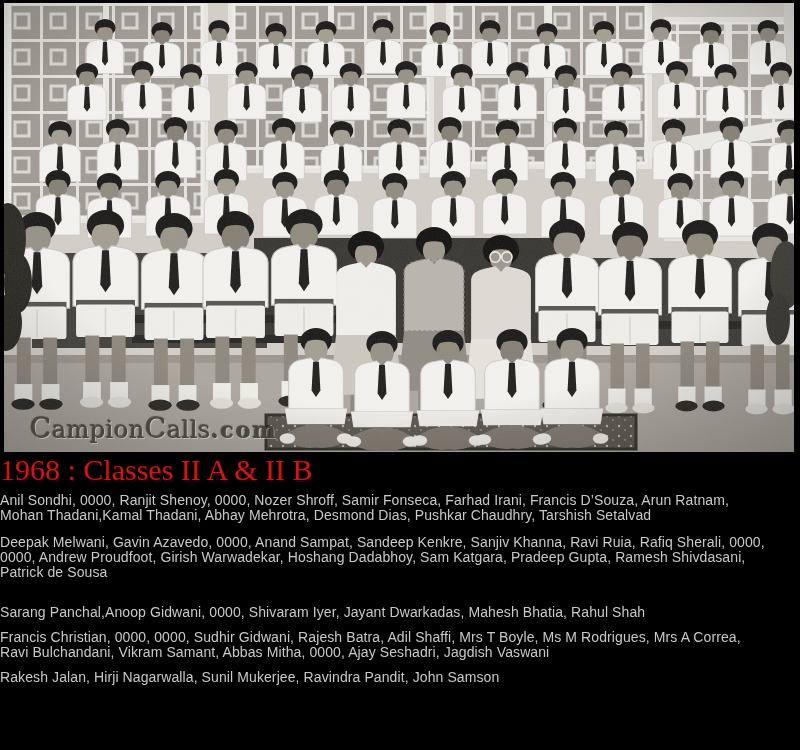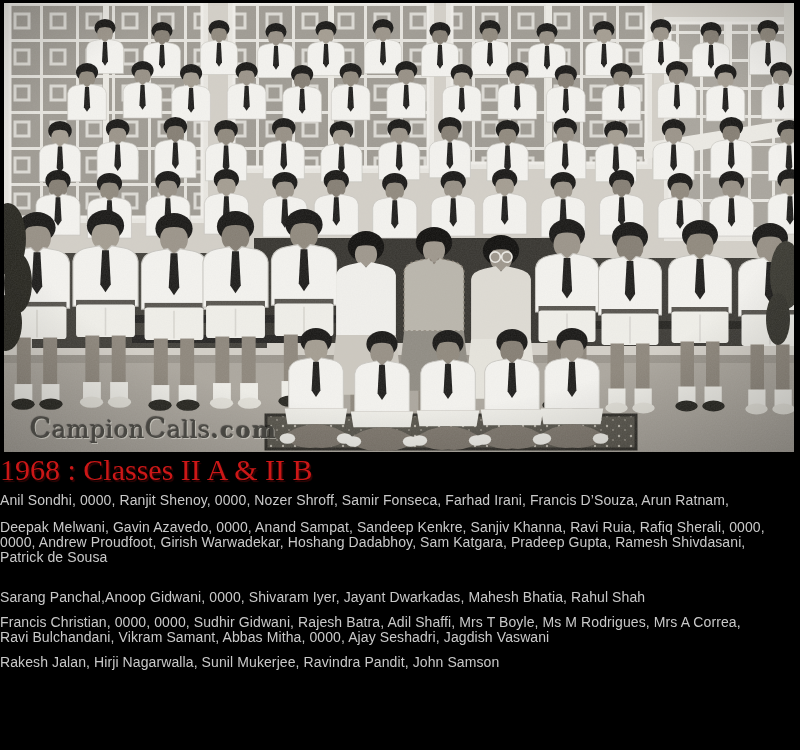--- a/index.html
+++ b/index.html
@@ -791,21 +791,21 @@
           <rect width="790" height="449" fill="url(#vig)"></rect>
           <rect width="790" height="449" filter="url(#grain)" opacity="0.22"></rect>
         </svg>
       </div>
     <div class="watermark"><span class="wm-cap">C</span><span class="wm-low">ampion</span><span class="wm-cap">C</span><span class="wm-low">alls</span><span class="wm-com">.com</span></div>
   </div>
 
   <div class="caption">
     <div class="title">1968 : Classes II A &amp; II B</div>
 
-    <p class="names first"><span>Anil Sondhi, 0000, Ranjit Shenoy, 0000, Nozer Shroff, Samir Fonseca, Farhad Irani, Francis D’Souza, Arun Ratnam,</span><br></p>
+    <p class="names first"><span>Anil Sondhi, 0000, Ranjit Shenoy, 0000, Nozer Shroff, Samir Fonseca, Farhad Irani, Francis D’Souza, Arun Ratnam,</span><br><span>Mohan Thadani,Kamal Thadani, Abhay Mehrotra, Desmond Dias, Pushkar Chaudhry, Tarshish Setalvad</span></p>
 
     <p class="names"><span>Deepak Melwani, Gavin Azavedo, 0000, Anand Sampat, Sandeep Kenkre, Sanjiv Khanna, Ravi Ruia, Rafiq Sherali, 0000,</span><br><span>0000, Andrew Proudfoot, Girish Warwadekar, Hoshang Dadabhoy, Sam Katgara, Pradeep Gupta, Ramesh Shivdasani,</span><br><span>Patrick de Sousa</span></p>
 
     <p class="names"><br><span>Sarang Panchal,Anoop Gidwani, 0000, Shivaram Iyer, Jayant Dwarkadas, Mahesh Bhatia, Rahul Shah</span></p>
 
 
     <p class="names"><span>Francis Christian, 0000, 0000, Sudhir Gidwani, Rajesh Batra, Adil Shaffi, Mrs T Boyle, Ms M Rodrigues, Mrs A Correa,</span><br><span>Ravi Bulchandani, Vikram Samant, Abbas Mitha, 0000, Ajay Seshadri, Jagdish Vaswani</span></p>
 
     <p class="names"><span>Rakesh Jalan, Hirji Nagarwalla, Sunil Mukerjee, Ravindra Pandit, John Samson</span></p>
   </div>

